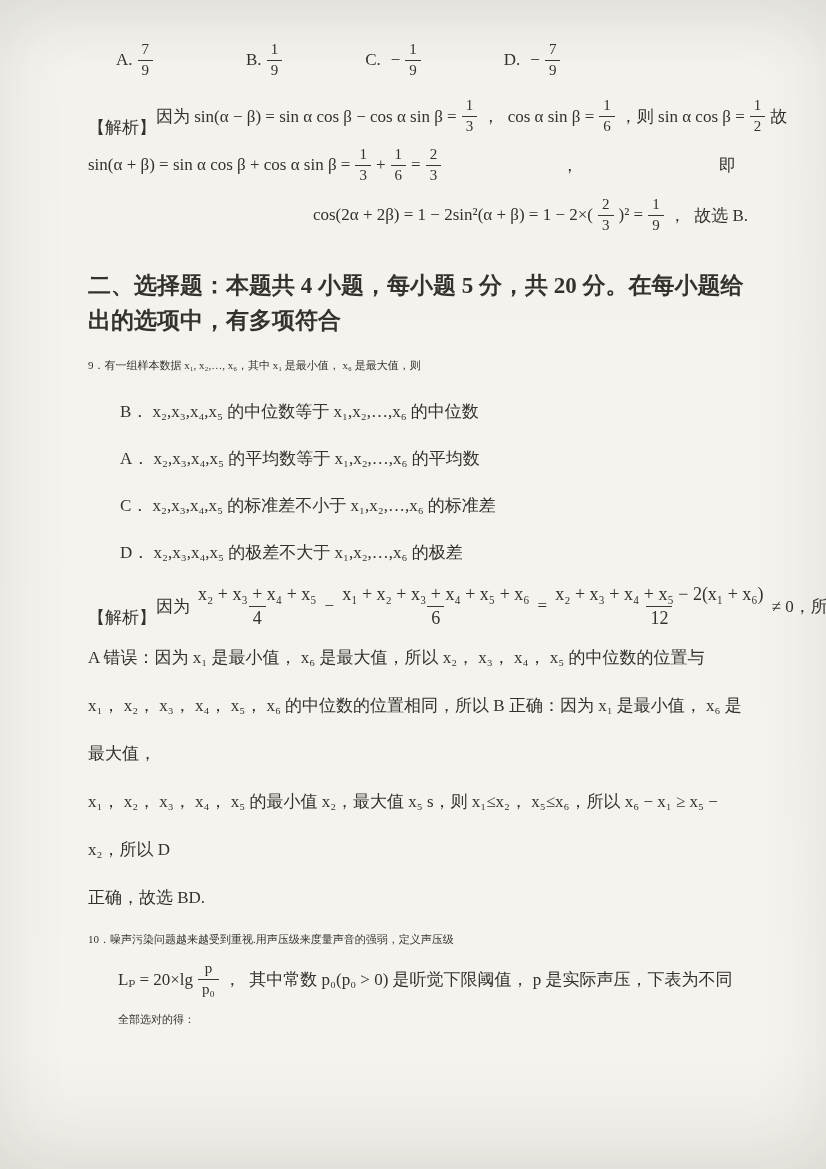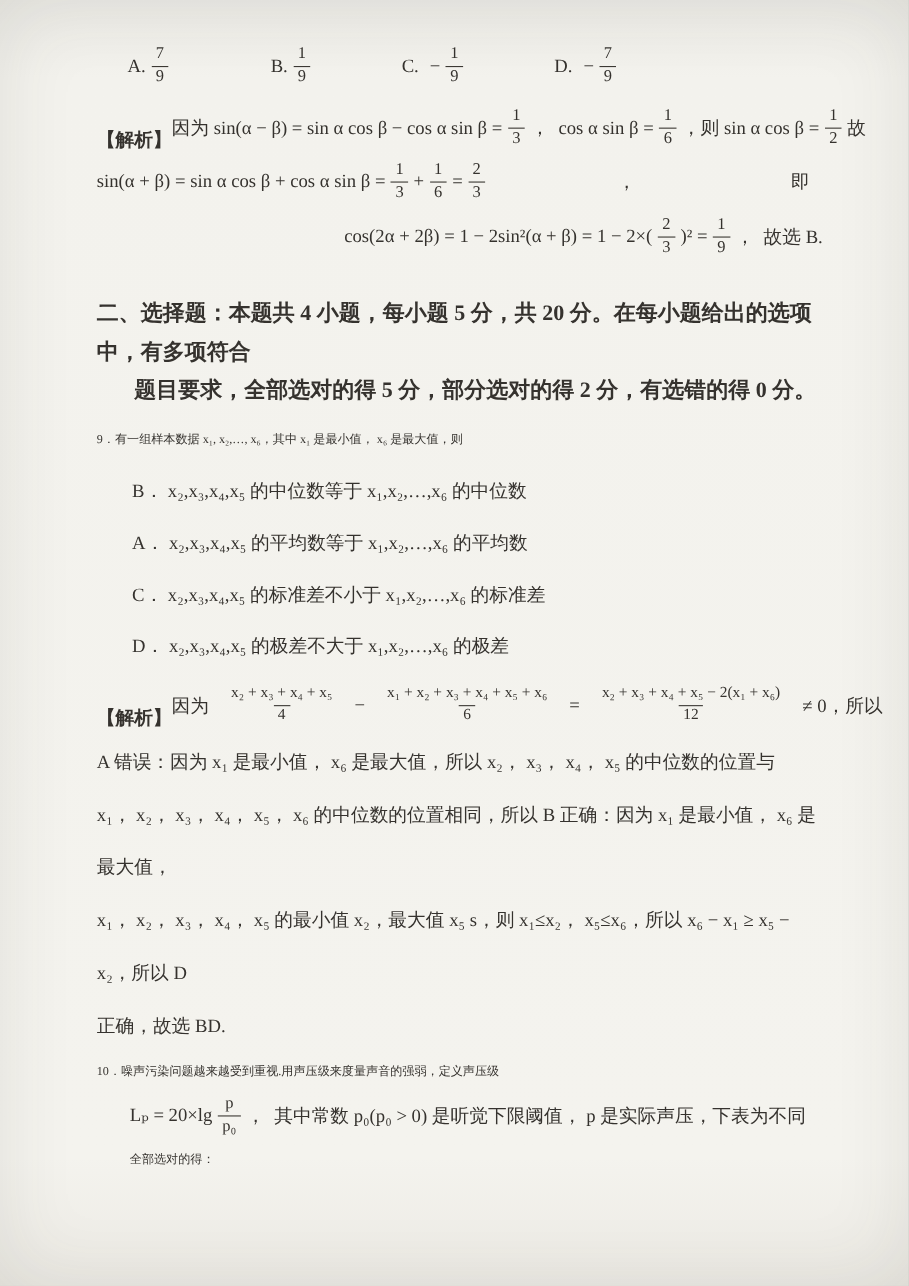--- a/index.html
+++ b/index.html
@@ -9,40 +9,40 @@
     width:826px; height:1169px;
     margin:0 auto;
     background: linear-gradient(180deg,#ecebe6 0%,#f3f2ed 6%,#f4f3ee 90%,#eceae4 100%);
     box-shadow: inset 0 0 70px rgba(60,55,45,0.10);
     font-family:"Liberation Serif","DejaVu Serif",serif;
     color:#35322e;
     overflow:hidden;
   }
   .content { padding:0 78px 0 88px; }
   .txt { font-size:11px; margin:0; line-height:30px; }
-  .bold { font-weight:bold;margin-top:22px; }
+  .bold { font-weight:normal;margin-top:22px; }
   .fline { display:flex; align-items:center; font-size:17px; }
   .fline span { white-space:pre; }
   .frac { display:inline-flex; flex-direction:column; align-items:center; text-align:center;
           margin:0 5px; font-size:15px; line-height:1.15; }
   .frac .num { display:block; padding:0 4px 1px; }
   .frac .den { display:block; padding:1px 4px 0; border-top:1.3px solid #3b3833; }
-  .frac.wide { font-size:14px; margin:0 16px; }
+  .frac.wide { font-size:18px; margin:0 4px; }
   .opts-row { display:flex; align-items:center; margin-top:36px; height:48px; font-size:17px; }
   .opts-row .opt { display:flex; align-items:center; }
   .opt-a { margin-left:28px; }
   .opt-b { margin-left:88px; }
   .opt-c { margin-left:78px; }
   .opt-d { margin-left:78px; }
   .sol8-l1 { margin-top:8px; height:48px; }
   .sol8-l2 { height:50px; }
   .sol8-l3 { height:50px;justify-content:flex-end; }
   .push-mid { margin-left:115px; }
   .push-end { margin-left:auto; margin-right:12px; }
-  .section-head { margin-top:28px; font-size:20px; line-height:35px; font-weight:bold; }
+  .section-head { margin-top:28px; font-size:23px; line-height:35px; font-weight:bold; }
   .section-head .ind { display:block; padding-left:34px; }
   .q9-stem { margin-top:12px; }
   .q9-opt { margin-top:17px; height:30px; line-height:30px; padding-left:32px; font-size:17px; }
   .sol9-l1 { margin-top:10px; height:56px; }
   .sol9-txt { line-height:48px; font-size:17px; margin:0; }
   .q10-l1 { margin-top:0; line-height:34px; }
   .q10-l2 { height:46px; padding-left:30px; }
   .q10-l3 { line-height:34px; padding-left:30px; }
 </style>
 </head>
@@ -109,21 +109,20 @@
     <div class="fline sol8-l3">
       <span>cos(2α + 2β) = 1 − 2sin²(α + β) = 1 − 2×(</span>
       <span class="frac"><span class="num">2</span><span class="den">3</span></span>
       <span>)² =</span>
       <span class="frac"><span class="num">1</span><span class="den">9</span></span>
       <span>，  故选 B.</span>
     </div>
 
     <div class="section-head">
       <span>二、选择题：本题共 4 小题，每小题 5 分，共 20 分。在每小题给出的选项中，有多项符合</span>
-      <span class="ind">题目要求，全部选对的得 5 分，部分选对的得 2 分，有选错的得 0 分。</span>
     </div>
 
     <p class="txt q9-stem">9．有一组样本数据 x₁, x₂,…, x₆，其中 x₁ 是最小值， x₆ 是最大值，则</p>
     <div class="q9-opt">B． x₂,x₃,x₄,x₅ 的中位数等于 x₁,x₂,…,x₆ 的中位数</div>
     <div class="q9-opt">A． x₂,x₃,x₄,x₅ 的平均数等于 x₁,x₂,…,x₆ 的平均数</div>
     <div class="q9-opt">C． x₂,x₃,x₄,x₅ 的标准差不小于 x₁,x₂,…,x₆ 的标准差</div>
     <div class="q9-opt">D． x₂,x₃,x₄,x₅ 的极差不大于 x₁,x₂,…,x₆ 的极差</div>
 
     <div class="fline sol9-l1">
       <span class="bold">【解析】</span>

